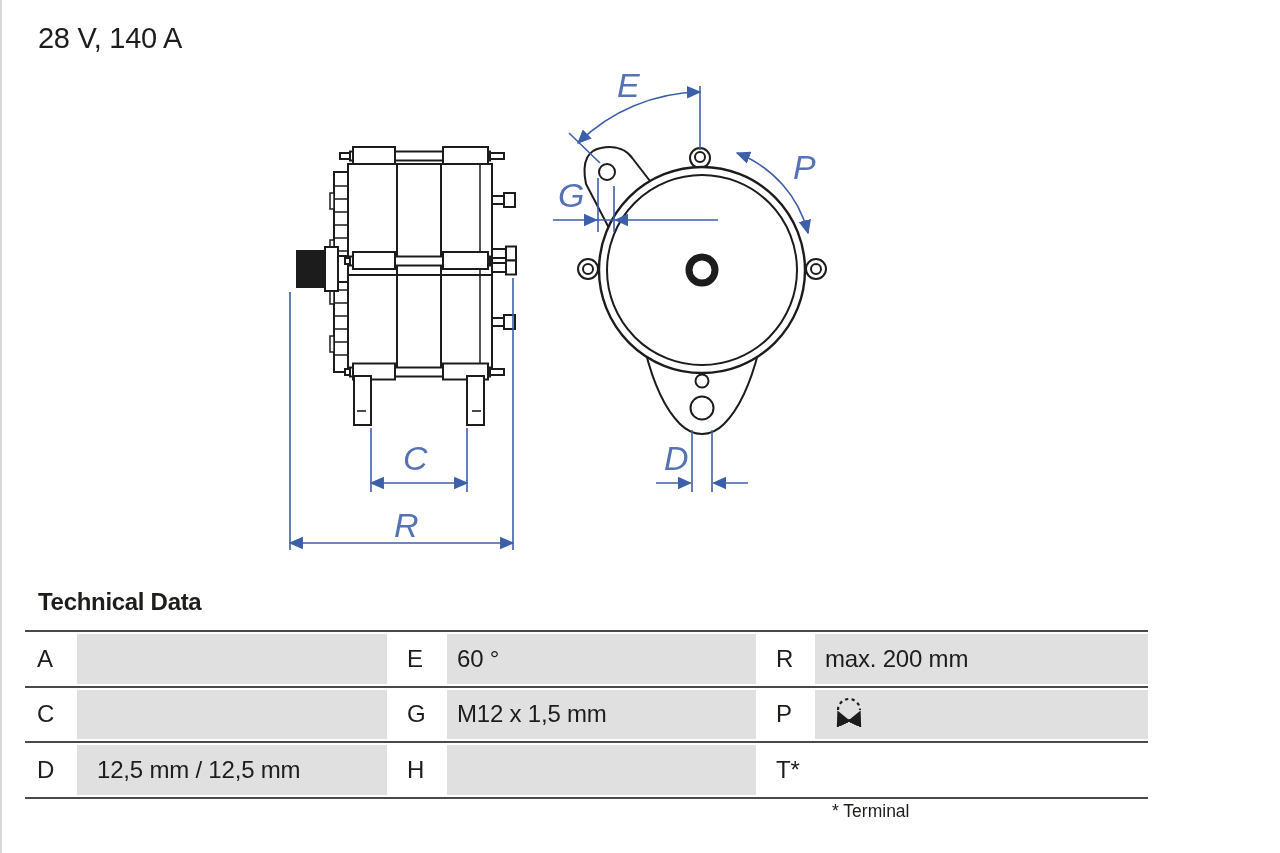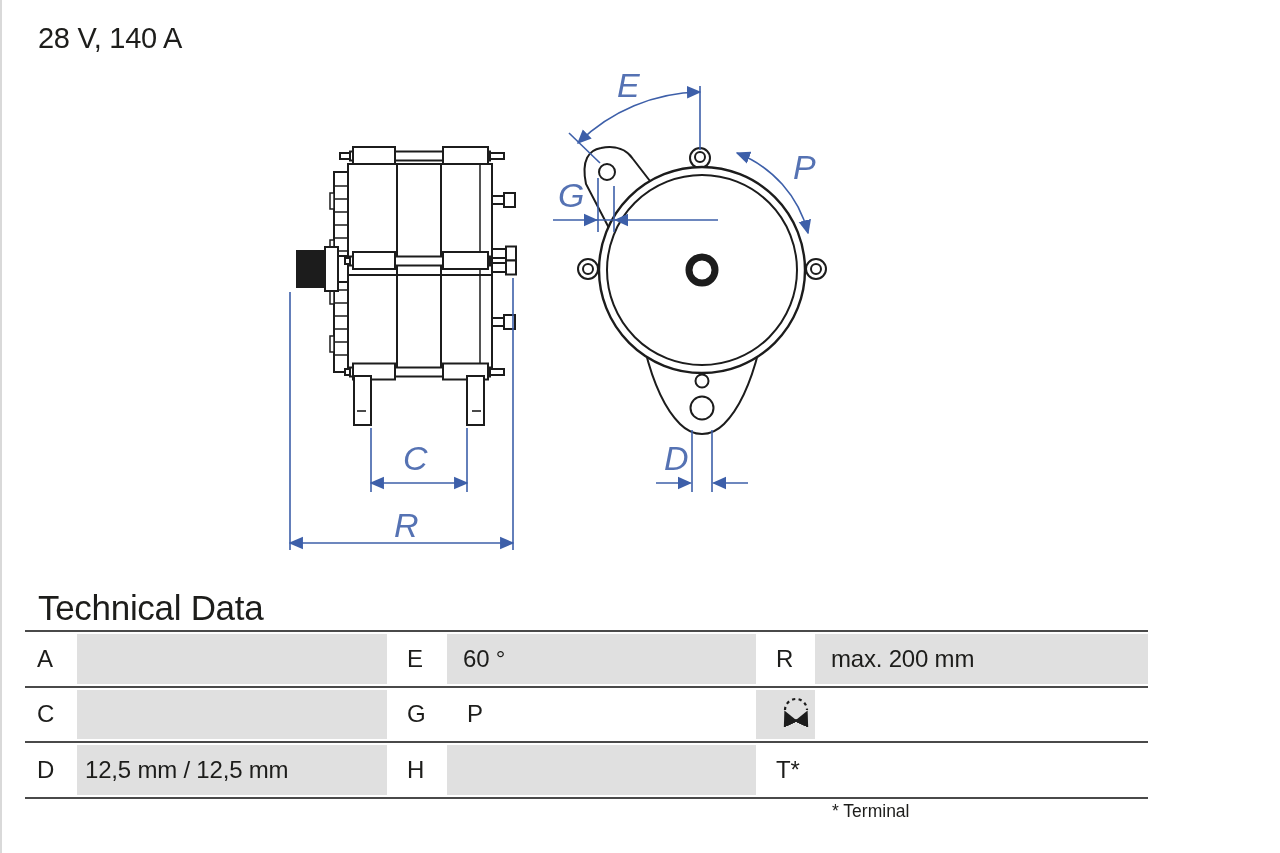--- a/index.html
+++ b/index.html
@@ -7,37 +7,37 @@
     position:relative;width:1148px;height:853px;background:#ffffff;overflow:hidden;
     font-family:"Liberation Sans",sans-serif;color:#1d1d1b;
   }
   .edge-line{position:absolute;left:0;top:0;width:2px;height:100%;background:#d9d9d9;}
   .page-title{
     position:absolute;left:38px;top:22px;font-size:29px;letter-spacing:-0.3px;
     color:#1d1d1b;white-space:nowrap;
   }
   .drawing-svg{position:absolute;left:0;top:0;}
   .section-heading{
-    position:absolute;left:38px;top:588px;font-size:35px;font-weight:normal;
+    position:absolute;left:38px;top:588px;font-size:24px;font-weight:bold;
     letter-spacing:-0.3px;color:#1d1d1b;
   }
   .tech-table{
     position:absolute;left:25px;top:630px;width:1230px;
     border-bottom:2px solid #4a4a4a;font-size:24px;letter-spacing:-0.2px;
   }
   .t-row{
     display:grid;grid-template-columns:52px 310px 60px 309px 59px 1fr;
     height:53.5px;border-top:2px solid #4a4a4a;
   }
   .cell{display:flex;align-items:center;white-space:nowrap;overflow:hidden;}
   .cell.key1{padding-left:12px;}
   .cell.key2{padding-left:20px;}
   .cell.key3{padding-left:20px;}
-  .cell.val{background:#e0e0e0;margin:2px 0;padding-left:16px;}
-  .cell.val1{padding-left:8px;}
+  .cell.val{background:#e0e0e0;margin:2px 0;padding-left:10px;}
+  .cell.val1{padding-left:20px;}
   .rot-icon{margin-left:8px;display:block;}
   .footnote{position:absolute;left:832px;top:801px;font-size:17.5px;color:#1d1d1b;}
   svg text.dim{
     font-family:"Liberation Sans",sans-serif;font-style:italic;font-size:34px;
     fill:#3d5fa9;fill-opacity:0.88;
   }
 </style>
 </head>
 <body>
 
@@ -181,20 +181,21 @@
       <div class="cell key2">E</div>
       <div class="cell val">60 °</div>
       <div class="cell key3">R</div>
       <div class="cell val">max. 200 mm</div>
     </div>
 
     <div class="t-row">
       <div class="cell key1">C</div>
       <div class="cell val val1"></div>
       <div class="cell key2">G</div>
+      <div class="cell val">M12 x 1,5 mm</div>
       <div class="cell key3">P</div>
       <div class="cell val">
         <svg class="rot-icon" width="34" height="38" viewBox="0 0 34 38">
           <defs>
             <marker id="arrk" viewBox="0 0 8 8" refX="6" refY="4" markerWidth="7" markerHeight="7" orient="auto-start-reverse">
               <path d="M0,0 L8,4 L0,8 Z" fill="#1c1c1c"></path>
             </marker>
           </defs>
           <path d="M 5,15 A 11,11 0 0 1 27,15" stroke="#1c1c1c" stroke-width="2.2" fill="none" stroke-dasharray="3.2 3.4"></path>
           <path d="M 6,19 A 11,11 0 0 0 26,19" stroke="#1c1c1c" stroke-width="2.2" fill="none" marker-start="url(#arrk)" marker-end="url(#arrk)"></path>

